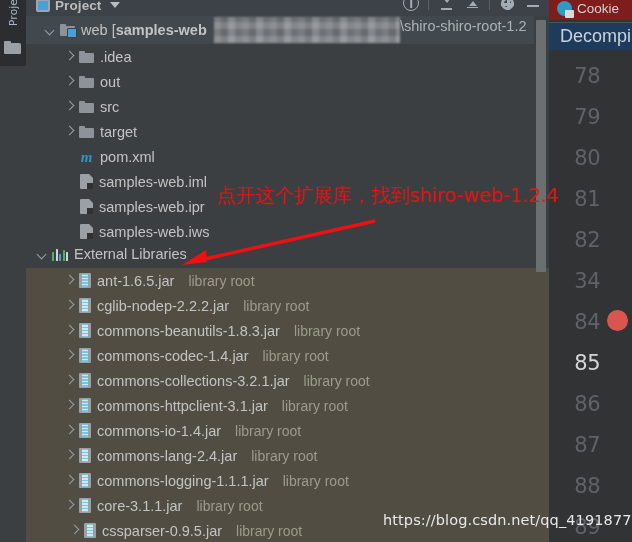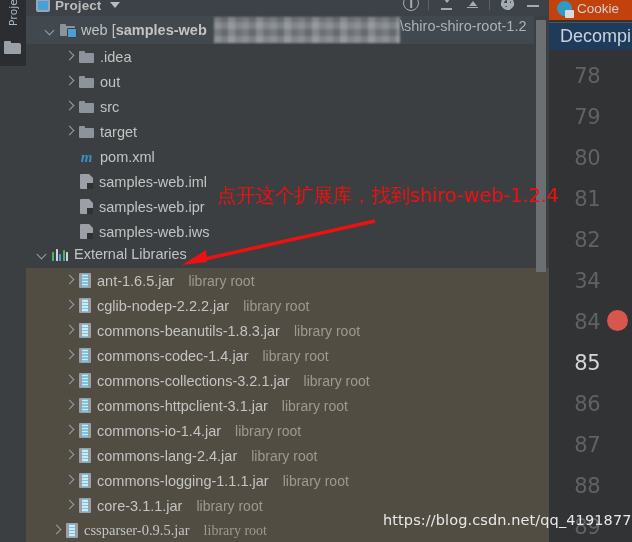--- a/index.html
+++ b/index.html
@@ -353,21 +353,21 @@
 
   
   .editor-pane {
     position: absolute; left: 549px; top: 0;
     width: 83px; height: 542px;
     background: #313335;
   }
   .cookie-tab {
     position: absolute; left: 549px; top: 0;
     width: 83px; height: 20px;
-    background: #c2410c;
+    background: #7f1d1d;
     display: flex; align-items: center;
     padding-left: 8px;
     gap: 5px;
     box-sizing: border-box;
     overflow: hidden;
   }
   .cookie-ic {
     width: 15px; height: 15px;
     margin-top: -3px;
     border-radius: 50%;
@@ -672,21 +672,21 @@
       <div class="sub">library root</div>
     </div>
     <div class="row" style="padding-left:39px;height:25px;">
       <div class="arrow right"></div>
       <div class="icon-slot">
           <div class="lib-ic"></div>
         </div>
       <div class="label">core-3.1.1.jar</div>
       <div class="sub">library root</div>
     </div>
-    <div class="row" style="padding-left:26px;height:25px;font-family:Liberation Serif, serif;">
+    <div class="row" style="padding-left:44px;height:25px;">
       <div class="arrow right"></div>
       <div class="icon-slot">
           <div class="lib-ic"></div>
         </div>
       <div class="label">cssparser-0.9.5.jar</div>
       <div class="sub">library root</div>
     </div>
   </div>
 
   <div class="tree-scroll-track"></div>

